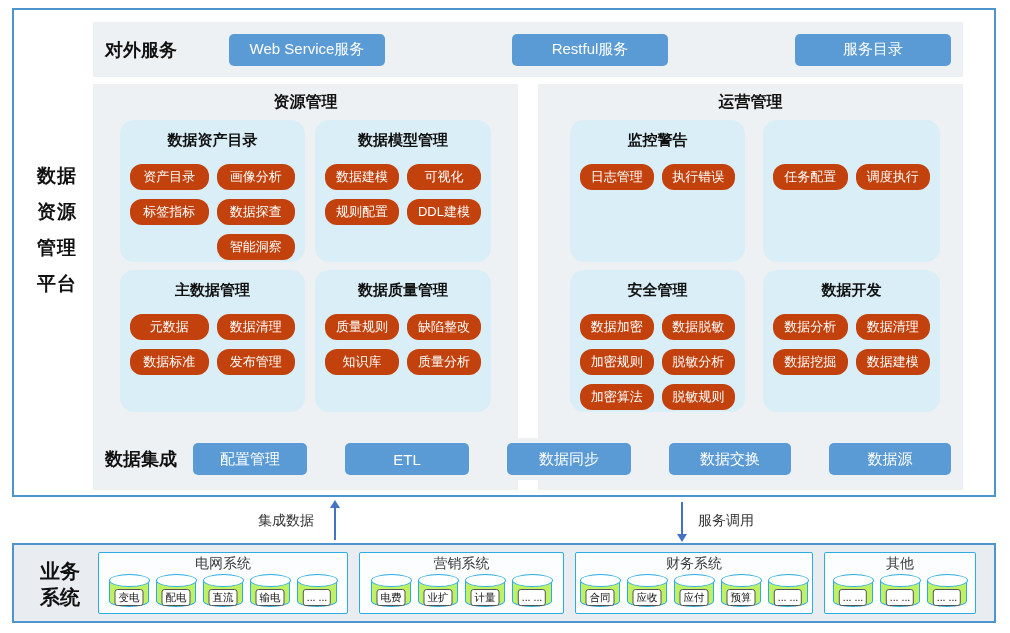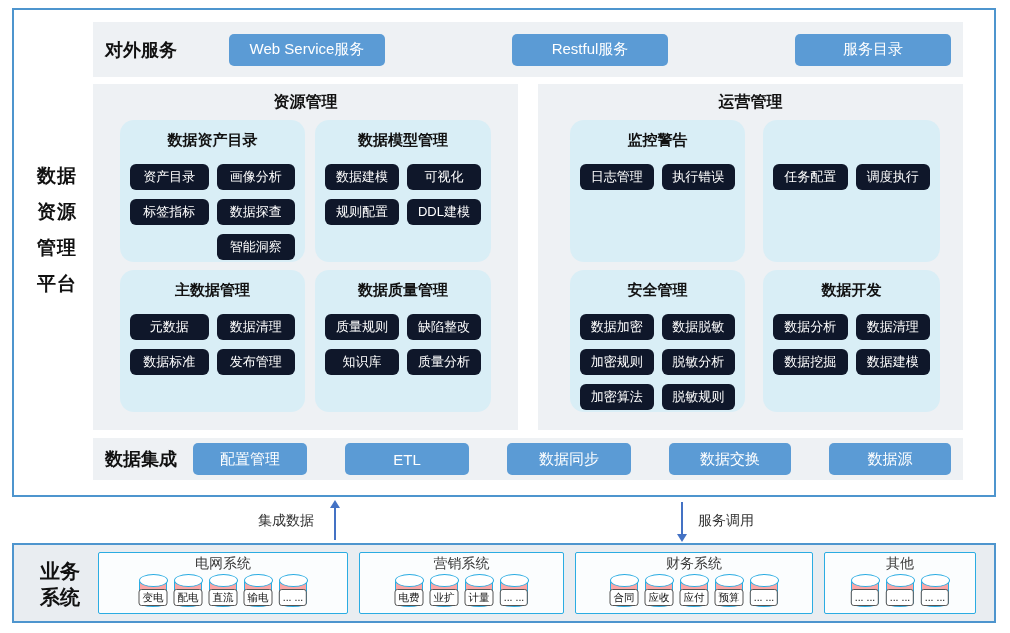--- a/index.html
+++ b/index.html
@@ -26,37 +26,37 @@
   .btn-blue { height:32px; background:#5B9BD5; border-radius:5px; color:#fff;
     font-size:15px; display:flex; align-items:center; justify-content:center; }
   .svc-items .btn-blue { width:156px; }
   .integ-items .btn-blue:nth-child(1){ width:114px; }
   .integ-items .btn-blue:nth-child(2){ width:124px; }
   .integ-items .btn-blue:nth-child(3){ width:124px; }
   .integ-items .btn-blue:nth-child(4){ width:122px; }
   .integ-items .btn-blue:nth-child(5){ width:122px; }
 
   
-  .panel { top:74px; width:425px; height:346px; background:#EEF1F4; position:absolute; }
+  .panel { top:74px; width:425px; height:406px; background:#EEF1F4; position:absolute; }
   .panel-left  { left:79px; }
   .panel-right { left:524px; }
   .panel-title { padding-top:8px; text-align:center; font-size:16px; font-weight:bold; color:#111; }
 
   .card { position:absolute; background:#D9EEF6; border-radius:14px; padding:10px 10px 0 10px; }
   .card.c-r1 { top:36px;  height:142px; }
   .card.c-r2 { top:186px; height:142px; }
   .card.c-l  { left:27px;  width:185px; }
   .card.c-r  { left:222px; width:176px; }
   .panel-right .card.c-l { left:32px; width:175px; }
   .panel-right .card.c-r { left:225px; width:177px; }
 
   .card-title { height:20px; margin-bottom:14px; text-align:center;
     font-size:15px; font-weight:bold; color:#111; line-height:20px; }
   .pills { display:grid; grid-template-columns:1fr 1fr; gap:9px 8px; }
-  .pill { height:26px; background:#0f172a; border-radius:6px; color:#fff;
+  .pill { height:26px; background:#c2410c; border-radius:12px; color:#fff;
     font-size:13px; display:flex; align-items:center; justify-content:center; white-space:nowrap; }
   .card-assets .pills .pill:nth-child(5) { grid-column:2; }
 
   
   .flow-label { position:absolute; font-size:14px; color:#333; }
   .varrow { position:absolute; width:12px; height:42px; }
   .varrow .stem { position:absolute; left:5px; width:2px; background:#4472C4; }
   .varrow.up .stem { top:7px; bottom:2px; }
   .varrow.down .stem { top:2px; bottom:7px; }
   .varrow .head { position:absolute; left:1px; width:0; height:0;
@@ -69,21 +69,21 @@
     background:#E9EDF1; border:2px solid #4E95CE;padding-left:15px; }
   .biz-label { left:10px; top:13px; width:72px; text-align:center;
     font-size:20px; font-weight:bold; color:#111; line-height:26px; white-space:pre-line; }
   .groups { left:84px; top:7px; height:62px; display:flex; gap:11px; position:absolute; }
   .group { background:#FBFDFE; border:1.5px solid #2BACE2; border-radius:2px;
     display:flex; flex-direction:column; align-items:center; }
   .group-title { font-size:14px; color:#3a3a3a; line-height:17px; margin-top:2px; }
   .dbs { display:flex; gap:7px; justify-content:center; margin-top:9px; }
   .g-grid { width:250px; } .g-mkt { width:205px; } .g-fin { width:238px; } .g-other { width:152px; }
 
-  .db { position:relative; width:28px; height:26px; background:#fca5a5;
+  .db { position:relative; width:40px; height:26px; background:#bef264;
     border:1.5px solid #2BACE2; border-top:none;
     border-radius:0 0 20px 20px / 0 0 6px 6px; }
   .db::before { content:""; position:absolute; left:-1.5px; right:-1.5px; top:-7px;
     height:11px; background:#fff; border:1.5px solid #2BACE2; border-radius:50%; }
   .db-label { position:absolute; left:50%; transform:translateX(-50%); bottom:0px;
     background:#fff; border:1px solid #555; border-radius:3px; z-index:1;
     font-size:10.5px; color:#111; line-height:13px; padding:1px 3px; white-space:nowrap; }
 </style>
 </head>
 <body>

